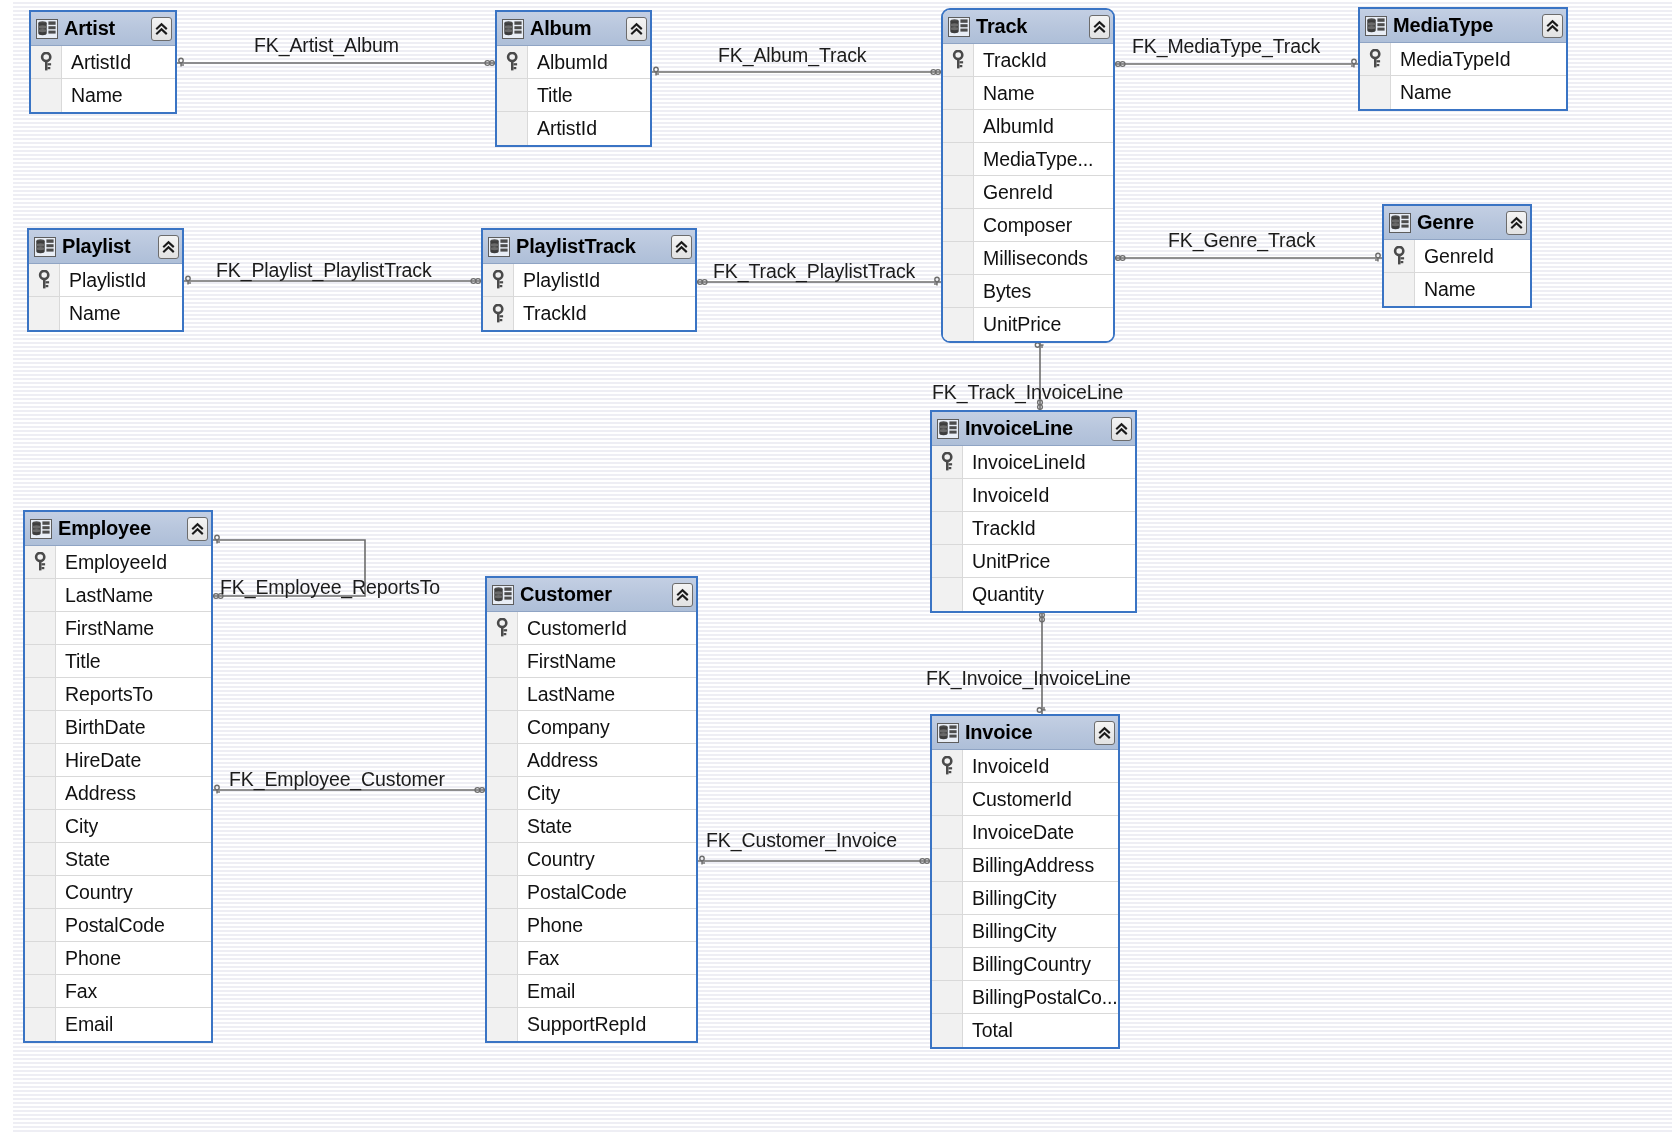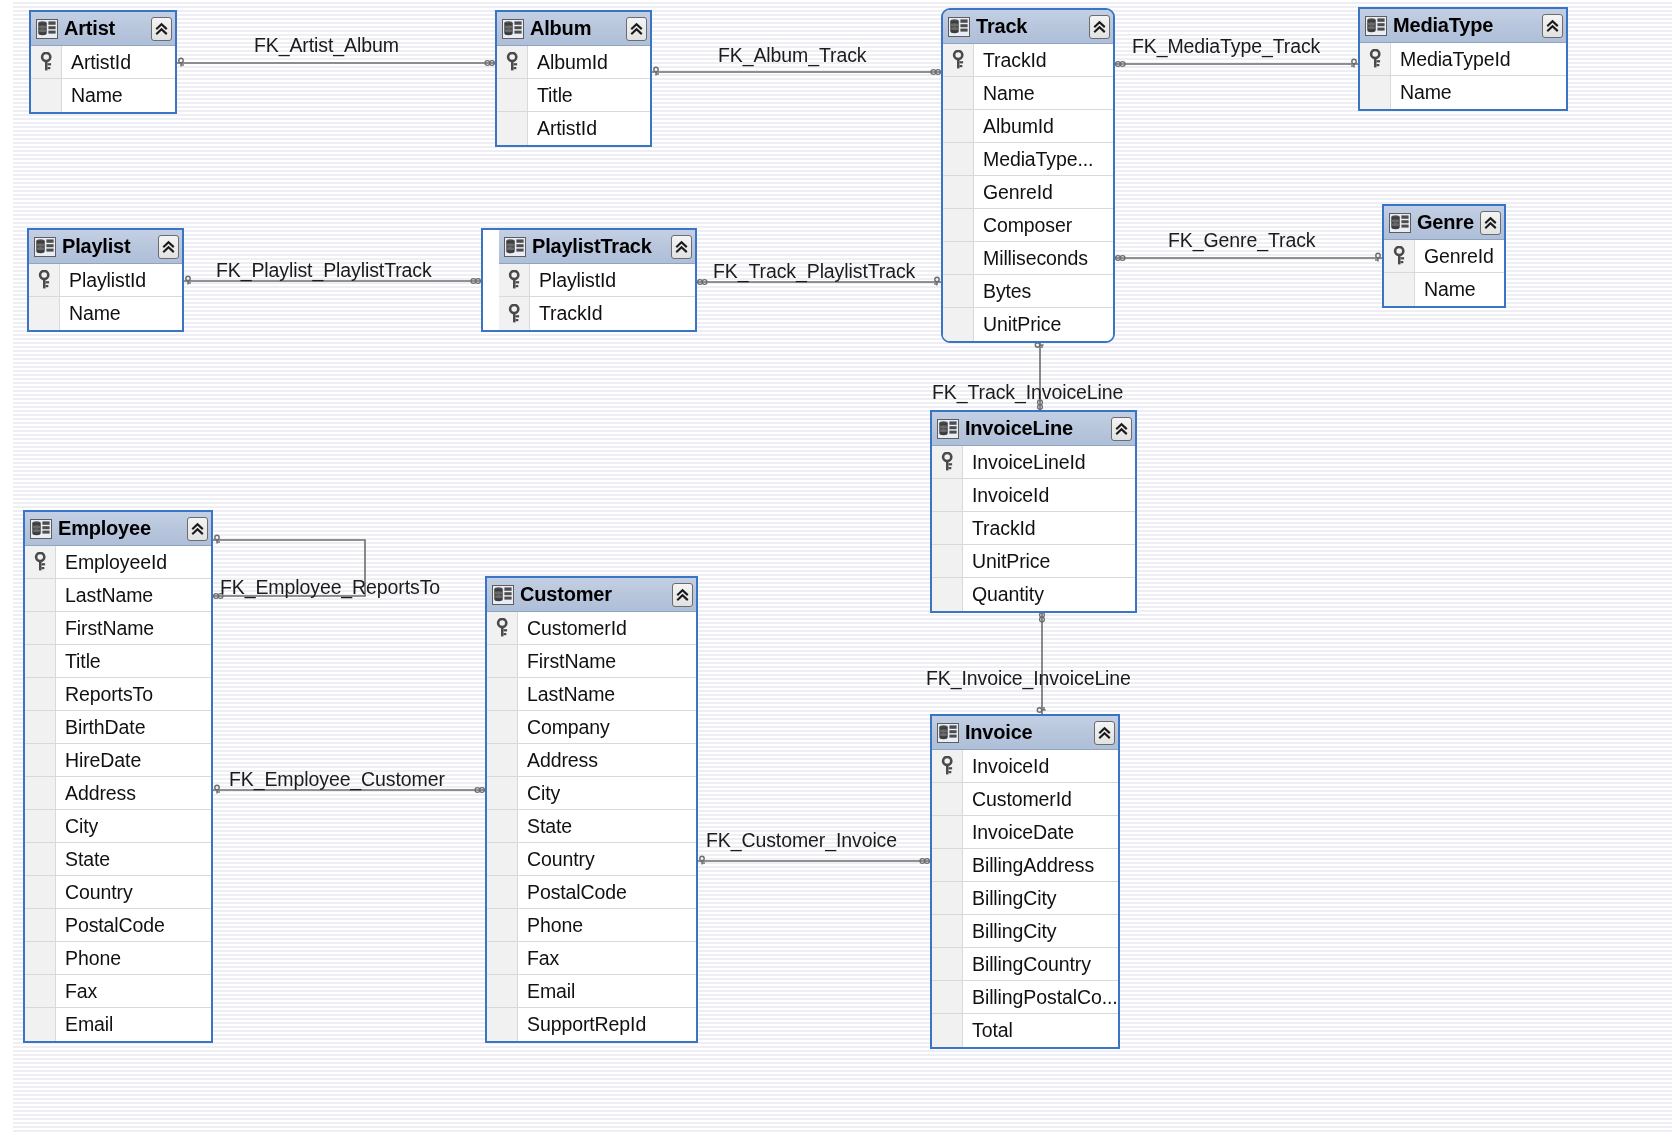--- a/index.html
+++ b/index.html
@@ -490,21 +490,21 @@
               </svg>
             </div>
             <div class="row-name">PlaylistId</div>
           </div>
           <div class="row">
             <div class="row-gutter"></div>
             <div class="row-name">Name</div>
           </div>
         </div>
       </div>
-      <div class="tbl" style="left: 468px; top: 228px; width: 216px; padding-left: 16px;">
+      <div class="tbl" style="left: 468px; top: 228px; width: 216px;">
         <div class="tbl-head">
           <span class="tbl-ico">
             <svg width="22" height="20" viewBox="0 0 22 20">
               <rect x="0.5" y="0.5" width="21" height="19" fill="#e9eef6" stroke="#5d5d5d" stroke-width="1"></rect>
               <ellipse cx="6.5" cy="4.2" rx="4.2" ry="1.9" fill="#4d4d4d"></ellipse>
               <path d="M2.3 4.2 L2.3 14.3 a4.2 1.9 0 0 0 8.4 0 L10.7 4.2 Z" fill="#3d3d3d"></path>
               <ellipse cx="6.5" cy="8.0" rx="4.2" ry="1.7" fill="#6a6a6a"></ellipse>
               <ellipse cx="6.5" cy="11.6" rx="4.2" ry="1.7" fill="#6a6a6a"></ellipse>
               <rect x="12.4" y="2.4" width="7.2" height="3.4" fill="#4d4d4d"></rect>
               <rect x="12.4" y="7.2" width="7.2" height="3.0" fill="#4d4d4d"></rect>
@@ -537,21 +537,21 @@
                 <circle cx="7.2" cy="5.0" r="4.1" fill="none" stroke="#4a4a4a" stroke-width="2.6"></circle>
                 <rect x="6.0" y="8.2" width="2.5" height="10.2" fill="#4a4a4a"></rect>
                 <rect x="8.5" y="11.2" width="3.6" height="2.2" fill="#4a4a4a"></rect>
                 <rect x="8.5" y="15.0" width="2.8" height="2.2" fill="#4a4a4a"></rect>
               </svg>
             </div>
             <div class="row-name">TrackId</div>
           </div>
         </div>
       </div>
-      <div class="tbl" style="left: 1369px; top: 204px; width: 124px;">
+      <div class="tbl" style="left: 1369px; top: 204px; width: 150px;">
         <div class="tbl-head">
           <span class="tbl-ico">
             <svg width="22" height="20" viewBox="0 0 22 20">
               <rect x="0.5" y="0.5" width="21" height="19" fill="#e9eef6" stroke="#5d5d5d" stroke-width="1"></rect>
               <ellipse cx="6.5" cy="4.2" rx="4.2" ry="1.9" fill="#4d4d4d"></ellipse>
               <path d="M2.3 4.2 L2.3 14.3 a4.2 1.9 0 0 0 8.4 0 L10.7 4.2 Z" fill="#3d3d3d"></path>
               <ellipse cx="6.5" cy="8.0" rx="4.2" ry="1.7" fill="#6a6a6a"></ellipse>
               <ellipse cx="6.5" cy="11.6" rx="4.2" ry="1.7" fill="#6a6a6a"></ellipse>
               <rect x="12.4" y="2.4" width="7.2" height="3.4" fill="#4d4d4d"></rect>
               <rect x="12.4" y="7.2" width="7.2" height="3.0" fill="#4d4d4d"></rect>

